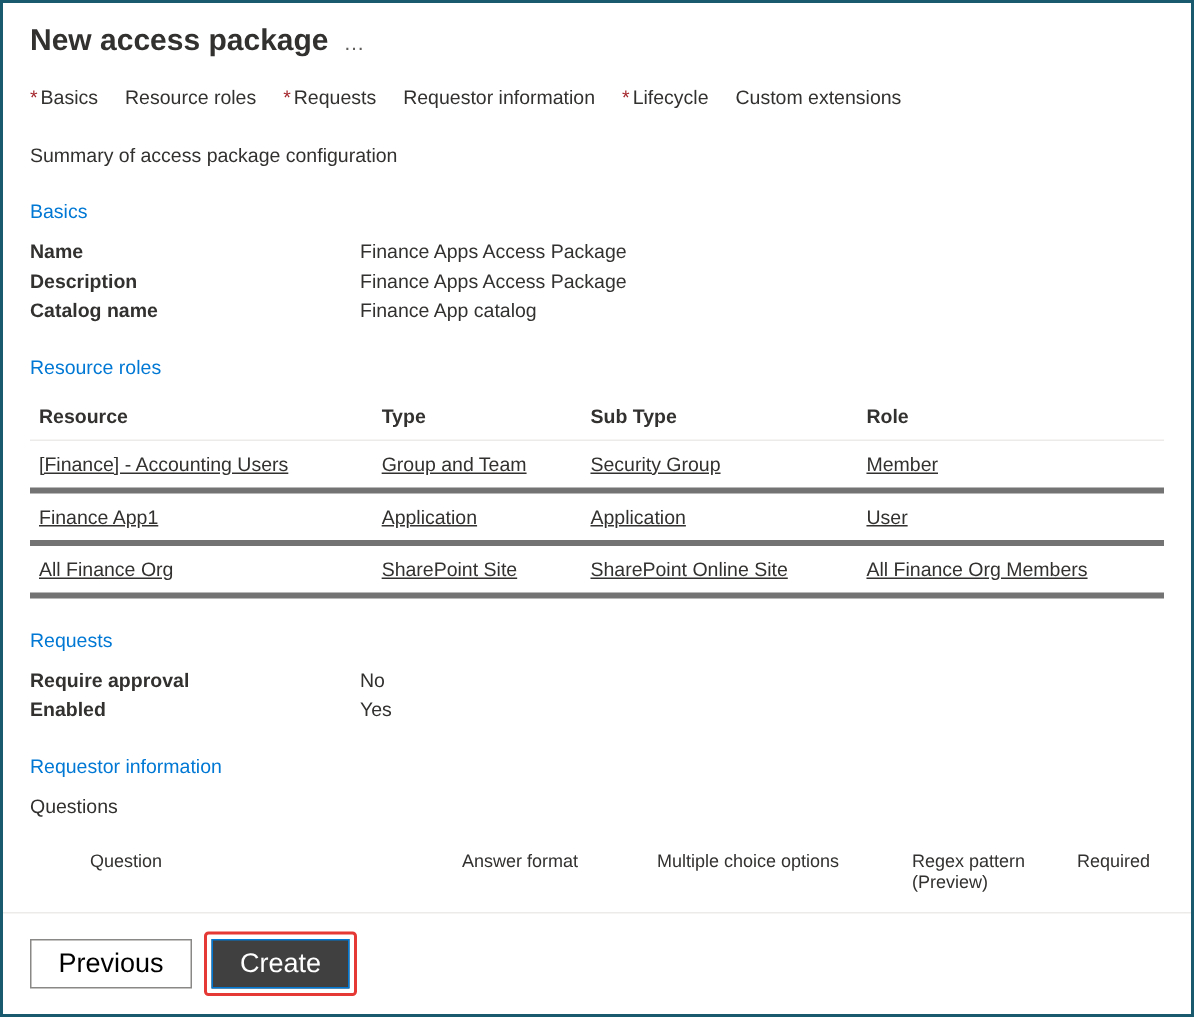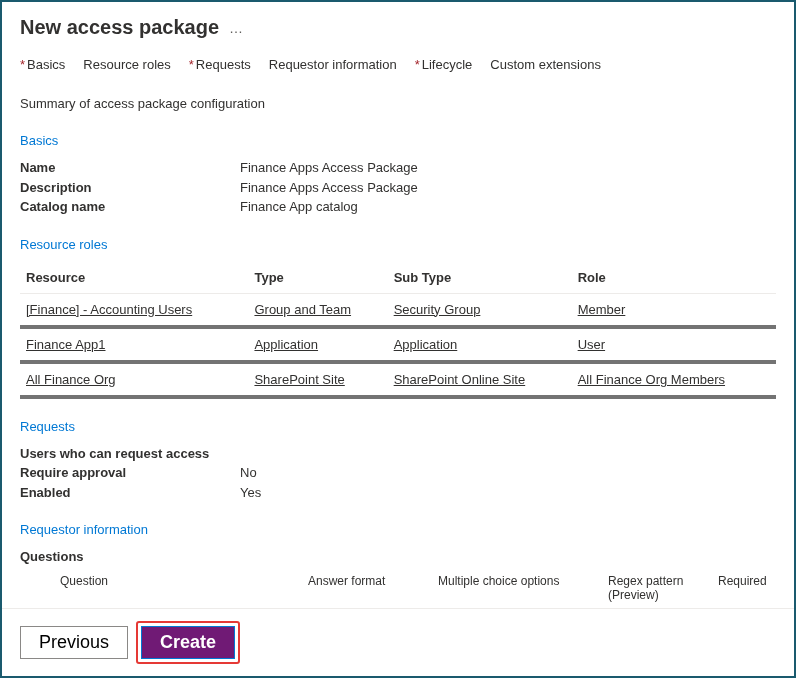--- a/index.html
+++ b/index.html
@@ -101,24 +101,24 @@
   .warn-icon {
     display: inline-block;
     width: 0; height: 0;
     border-left: 5px solid transparent;
     border-right: 5px solid transparent;
     border-bottom: 9px solid #e8a300;
     margin-right: 4px;
     vertical-align: baseline;
   }
   .sub-title {
-    font-weight: 700;
+    font-weight: 400;
     font-size: 13px;
     margin-top: 12px;
-    margin-bottom: 4px;
+    margin-bottom: 16px;
   }
   .q-head {
     display: flex;
     font-size: 12px;
     font-weight: 400;
     color: #323130;
     padding: 6px 0;
     border-bottom: 0;
     margin-left: 40px;
   }
@@ -140,24 +140,24 @@
   }
   .btn {
     font-family: inherit;
     font-size: 18px;
     padding: 5px 18px;
     border: 1px solid #8a8886;
     background: #ffffff;
     cursor: pointer;
   }
   .btn.primary {
-    background: #701a75;
+    background: #404040;
     color: #ffffff;
     border-color: #0078d4;
-    font-weight: 700;
+    font-weight: 400;
   }
   .highlight-box {
     border: 2px solid #e53935;
     border-radius: 3px;
     padding: 3px;
     display: inline-flex;
   }
 </style>
 </head>
 <body>
@@ -221,21 +221,20 @@
         <td>All Finance Org</td>
         <td>SharePoint Site</td>
         <td>SharePoint Online Site</td>
         <td>All Finance Org Members</td>
       </tr>
     </tbody>
   </table>
 
   <div class="section-title">Requests</div>
   <div class="kv-row">
-    <div class="k">Users who can request access</div>
   </div>
   <div class="kv-row">
     <div class="k">Require approval</div>
     <div class="v">No</div>
   </div>
   <div class="kv-row">
     <div class="k">Enabled</div>
     <div class="v">Yes</div>
   </div>
 

